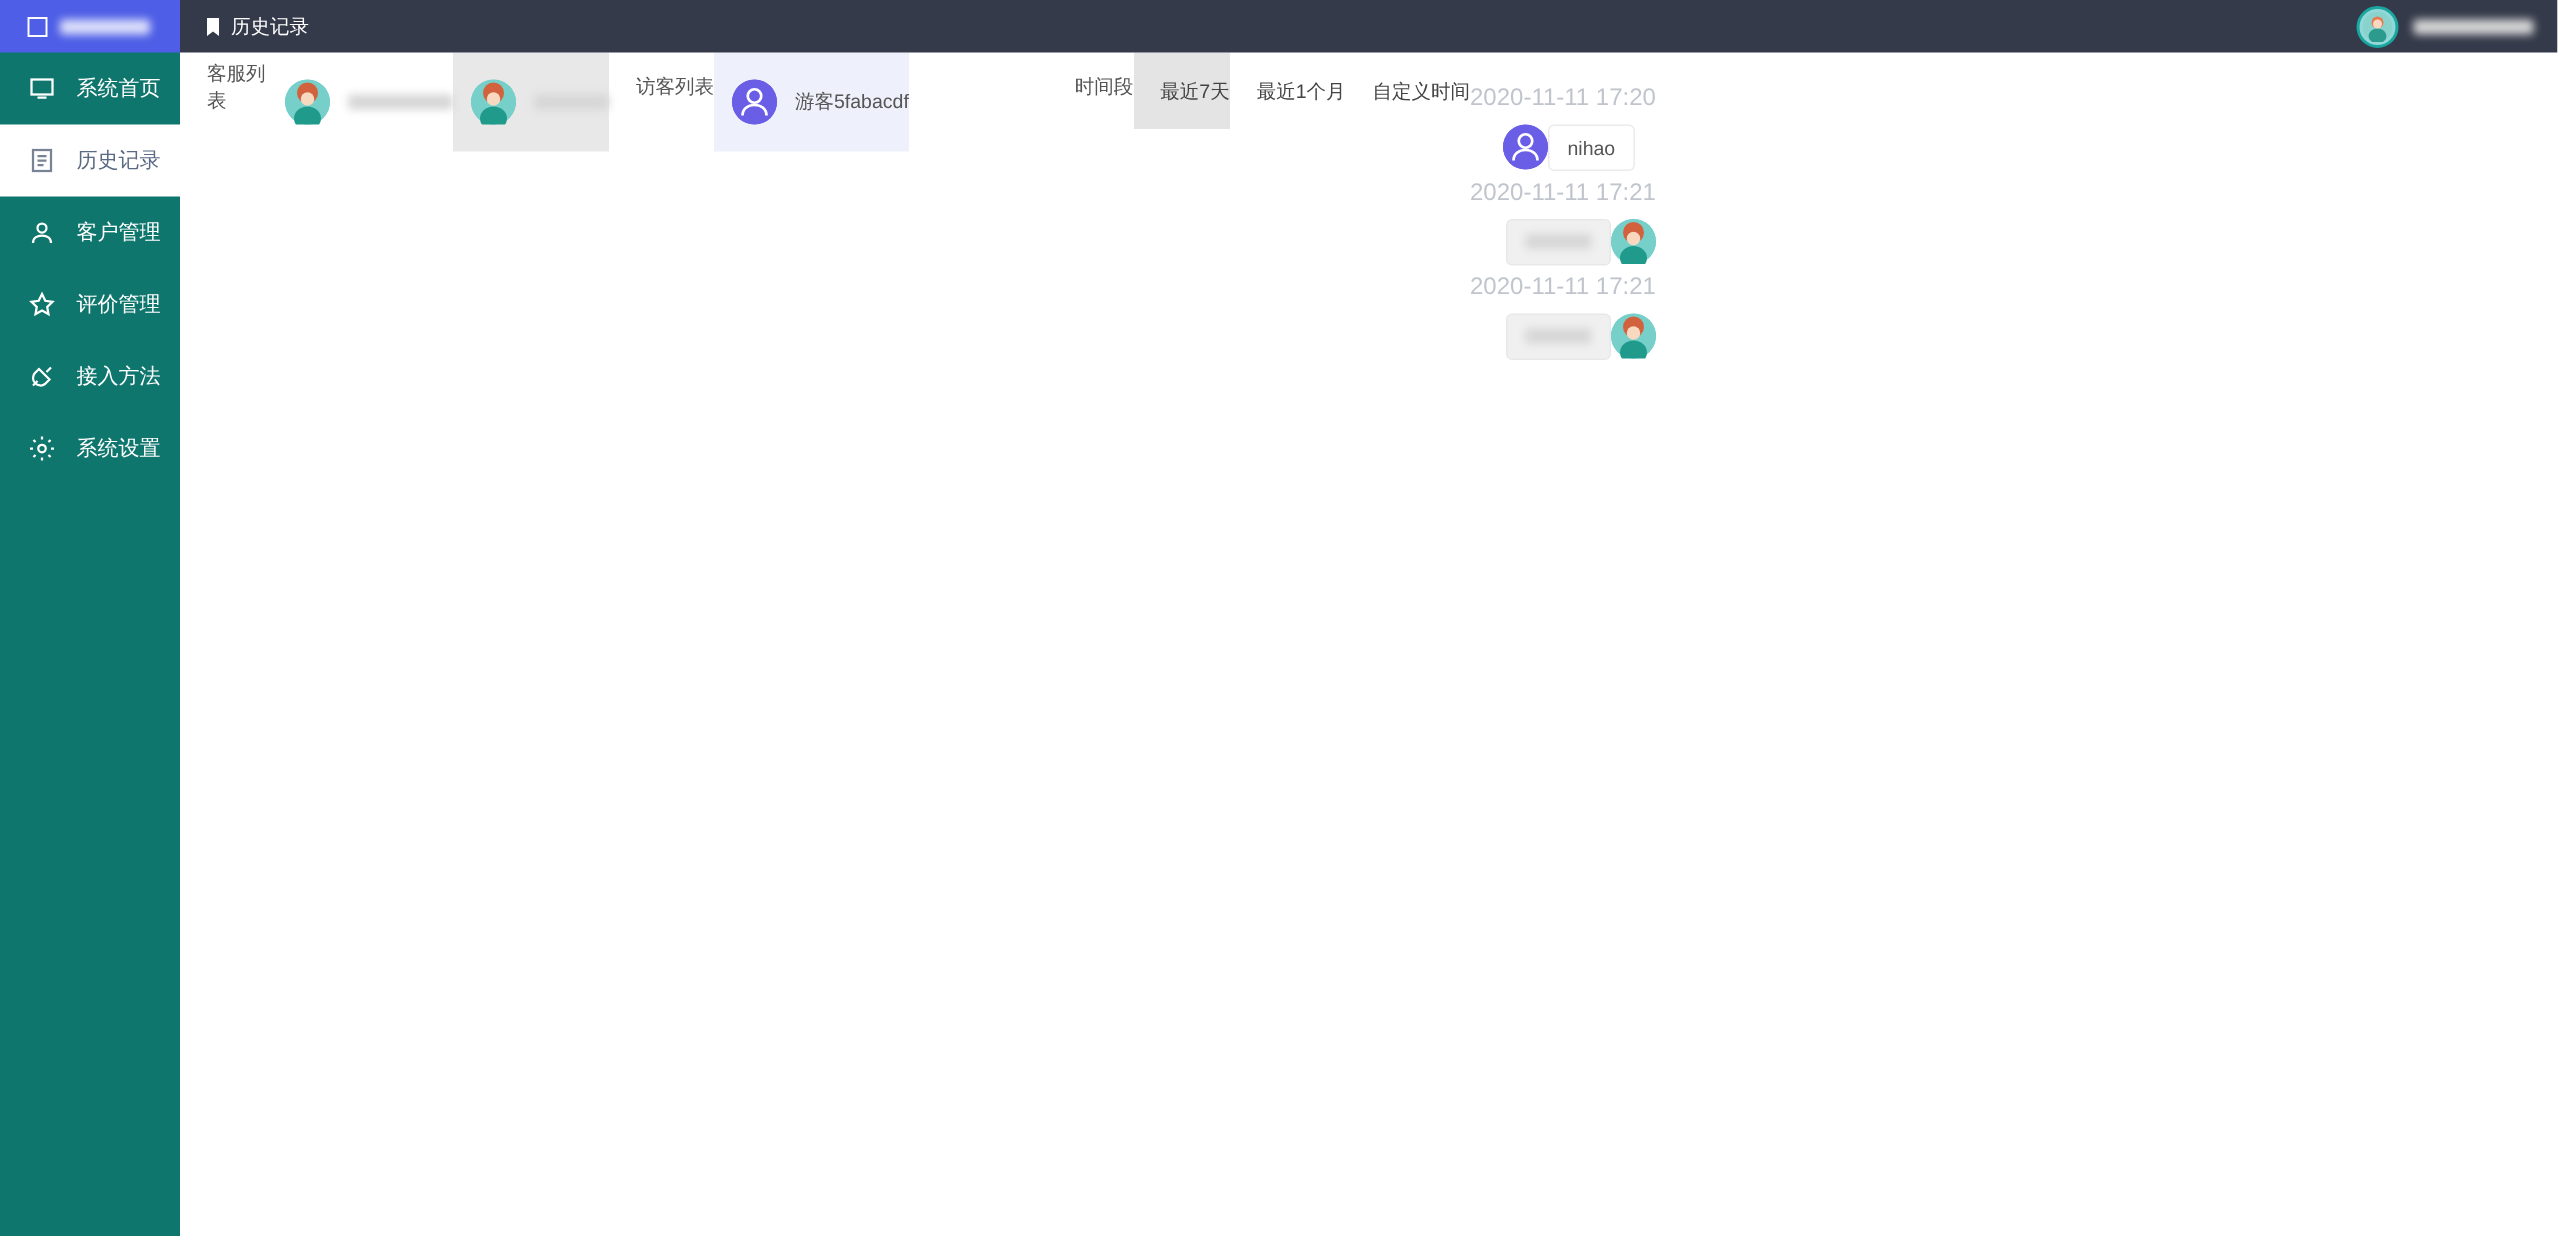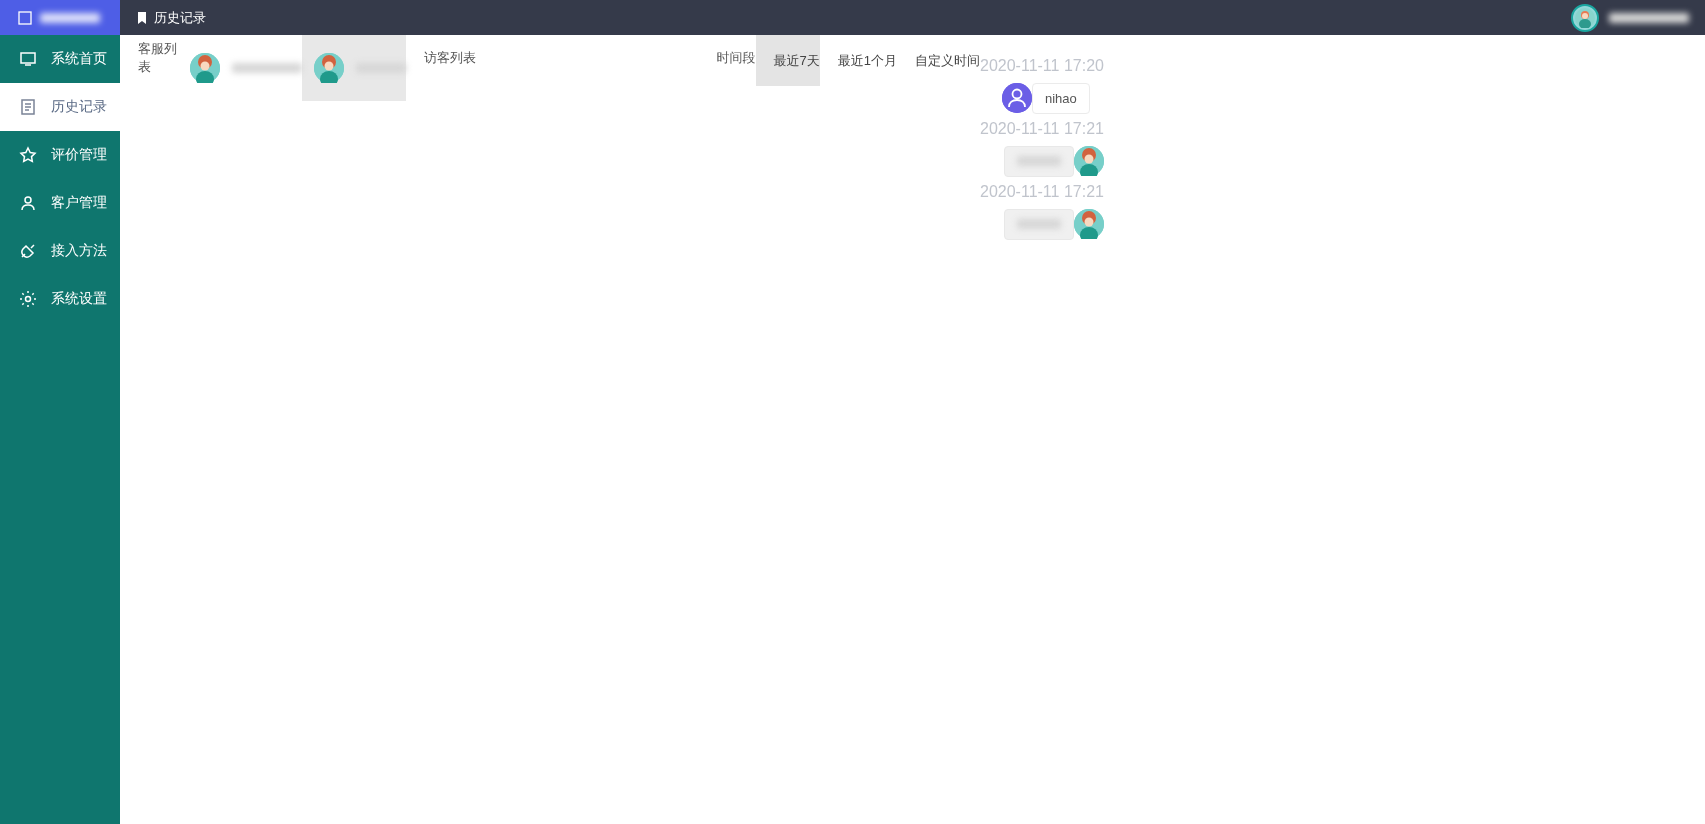--- a/index.html
+++ b/index.html
@@ -89,34 +89,34 @@
             <rect x="3" y="2" width="12" height="14"></rect>
             <path d="M6 6h6M6 9h6M6 12h4"></path>
           </svg>
       </span>
       <span>历史记录</span>
     </div>
 
     <div class="nav-item">
       <span class="icon">
         <svg width="18" height="18" viewBox="0 0 18 18" fill="none" stroke="currentColor" stroke-width="1.5">
-            <path d="M9 2l2.2 4.5 4.8.7-3.5 3.4.8 4.8L9 13l-4.3 2.4.8-4.8L2 7.2l4.8-.7z"></path>
-          </svg>
-      </span>
-      <span>评价管理</span>
-    </div>
-
-    <div class="nav-item">
-      <span class="icon">
-        <svg width="18" height="18" viewBox="0 0 18 18" fill="none" stroke="currentColor" stroke-width="1.5">
             <circle cx="9" cy="6" r="3"></circle>
             <path d="M3 16c0-3.3 2.7-5 6-5s6 1.7 6 5"></path>
           </svg>
       </span>
       <span>客户管理</span>
+    </div>
+
+    <div class="nav-item">
+      <span class="icon">
+        <svg width="18" height="18" viewBox="0 0 18 18" fill="none" stroke="currentColor" stroke-width="1.5">
+            <path d="M9 2l2.2 4.5 4.8.7-3.5 3.4.8 4.8L9 13l-4.3 2.4.8-4.8L2 7.2l4.8-.7z"></path>
+          </svg>
+      </span>
+      <span>评价管理</span>
     </div>
 
     <div class="nav-item">
       <span class="icon">
         <svg width="18" height="18" viewBox="0 0 18 18" fill="none" stroke="currentColor" stroke-width="1.5">
             <path d="M12 6l3-3M6 12l-3 3M7 4l7 7-3 3a5 5 0 0 1-7-7z"></path>
           </svg>
       </span>
       <span>接入方法</span>
     </div>
@@ -179,20 +179,30 @@
                 <ellipse cx="15" cy="26" rx="9" ry="8" fill="#1f9a8b"></ellipse>
               </svg>
           </span>
           <span class="blur" style="width:50px"></span>
         </div>
       </div>
 
       <div class="column visitors">
         <div class="col-header">访客列表</div>
 
+        <div class="list-item highlight">
+          <span class="avatar av-visitor">
+            <svg width="30" height="30" viewBox="0 0 30 30">
+                <circle cx="15" cy="15" r="15" fill="#6b5ee6"></circle>
+                <circle cx="15" cy="11" r="4.5" fill="none" stroke="#fff" stroke-width="1.8"></circle>
+                <path d="M7 24c0-4.5 3.6-7 8-7s8 2.5 8 7" fill="none" stroke="#fff" stroke-width="1.8"></path>
+              </svg>
+          </span>
+          <span>游客5fabacdf</span>
+        </div>
       </div>
 
       <div class="column period">
         <div class="col-header">时间段</div>
         <div class="period-item selected">最近7天</div>
         <div class="period-item">最近1个月</div>
         <div class="period-item">自定义时间</div>
       </div>
 
       <div class="column chat">

